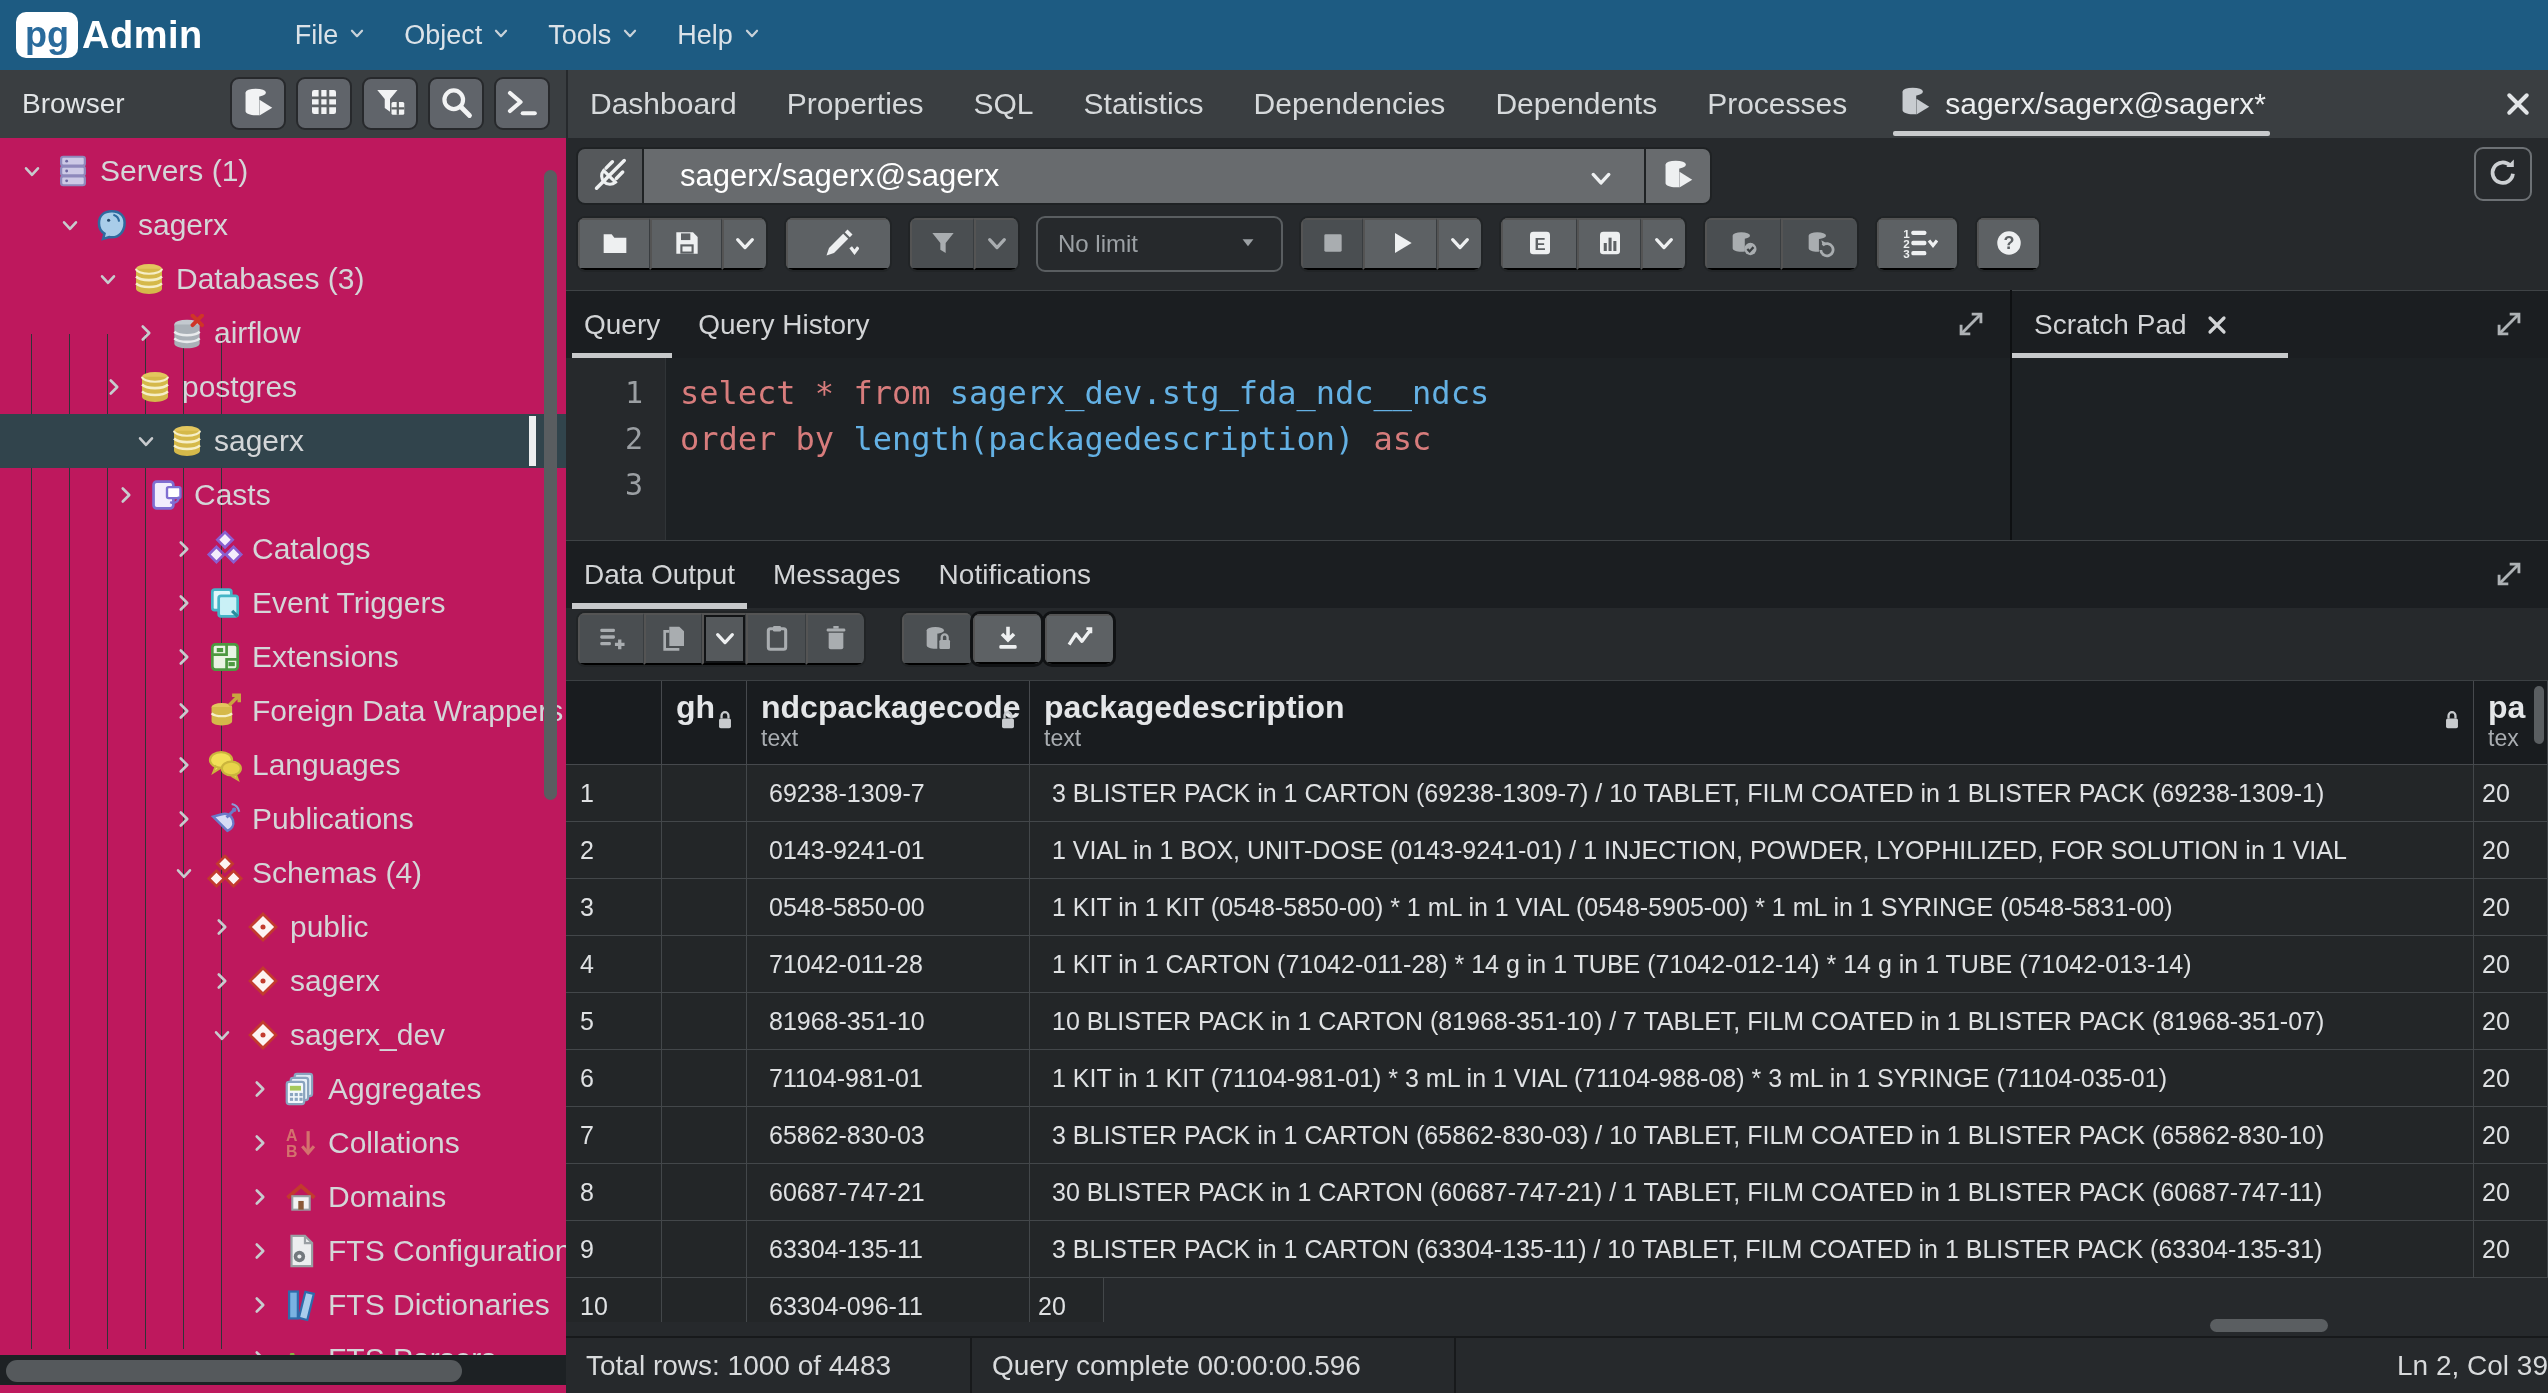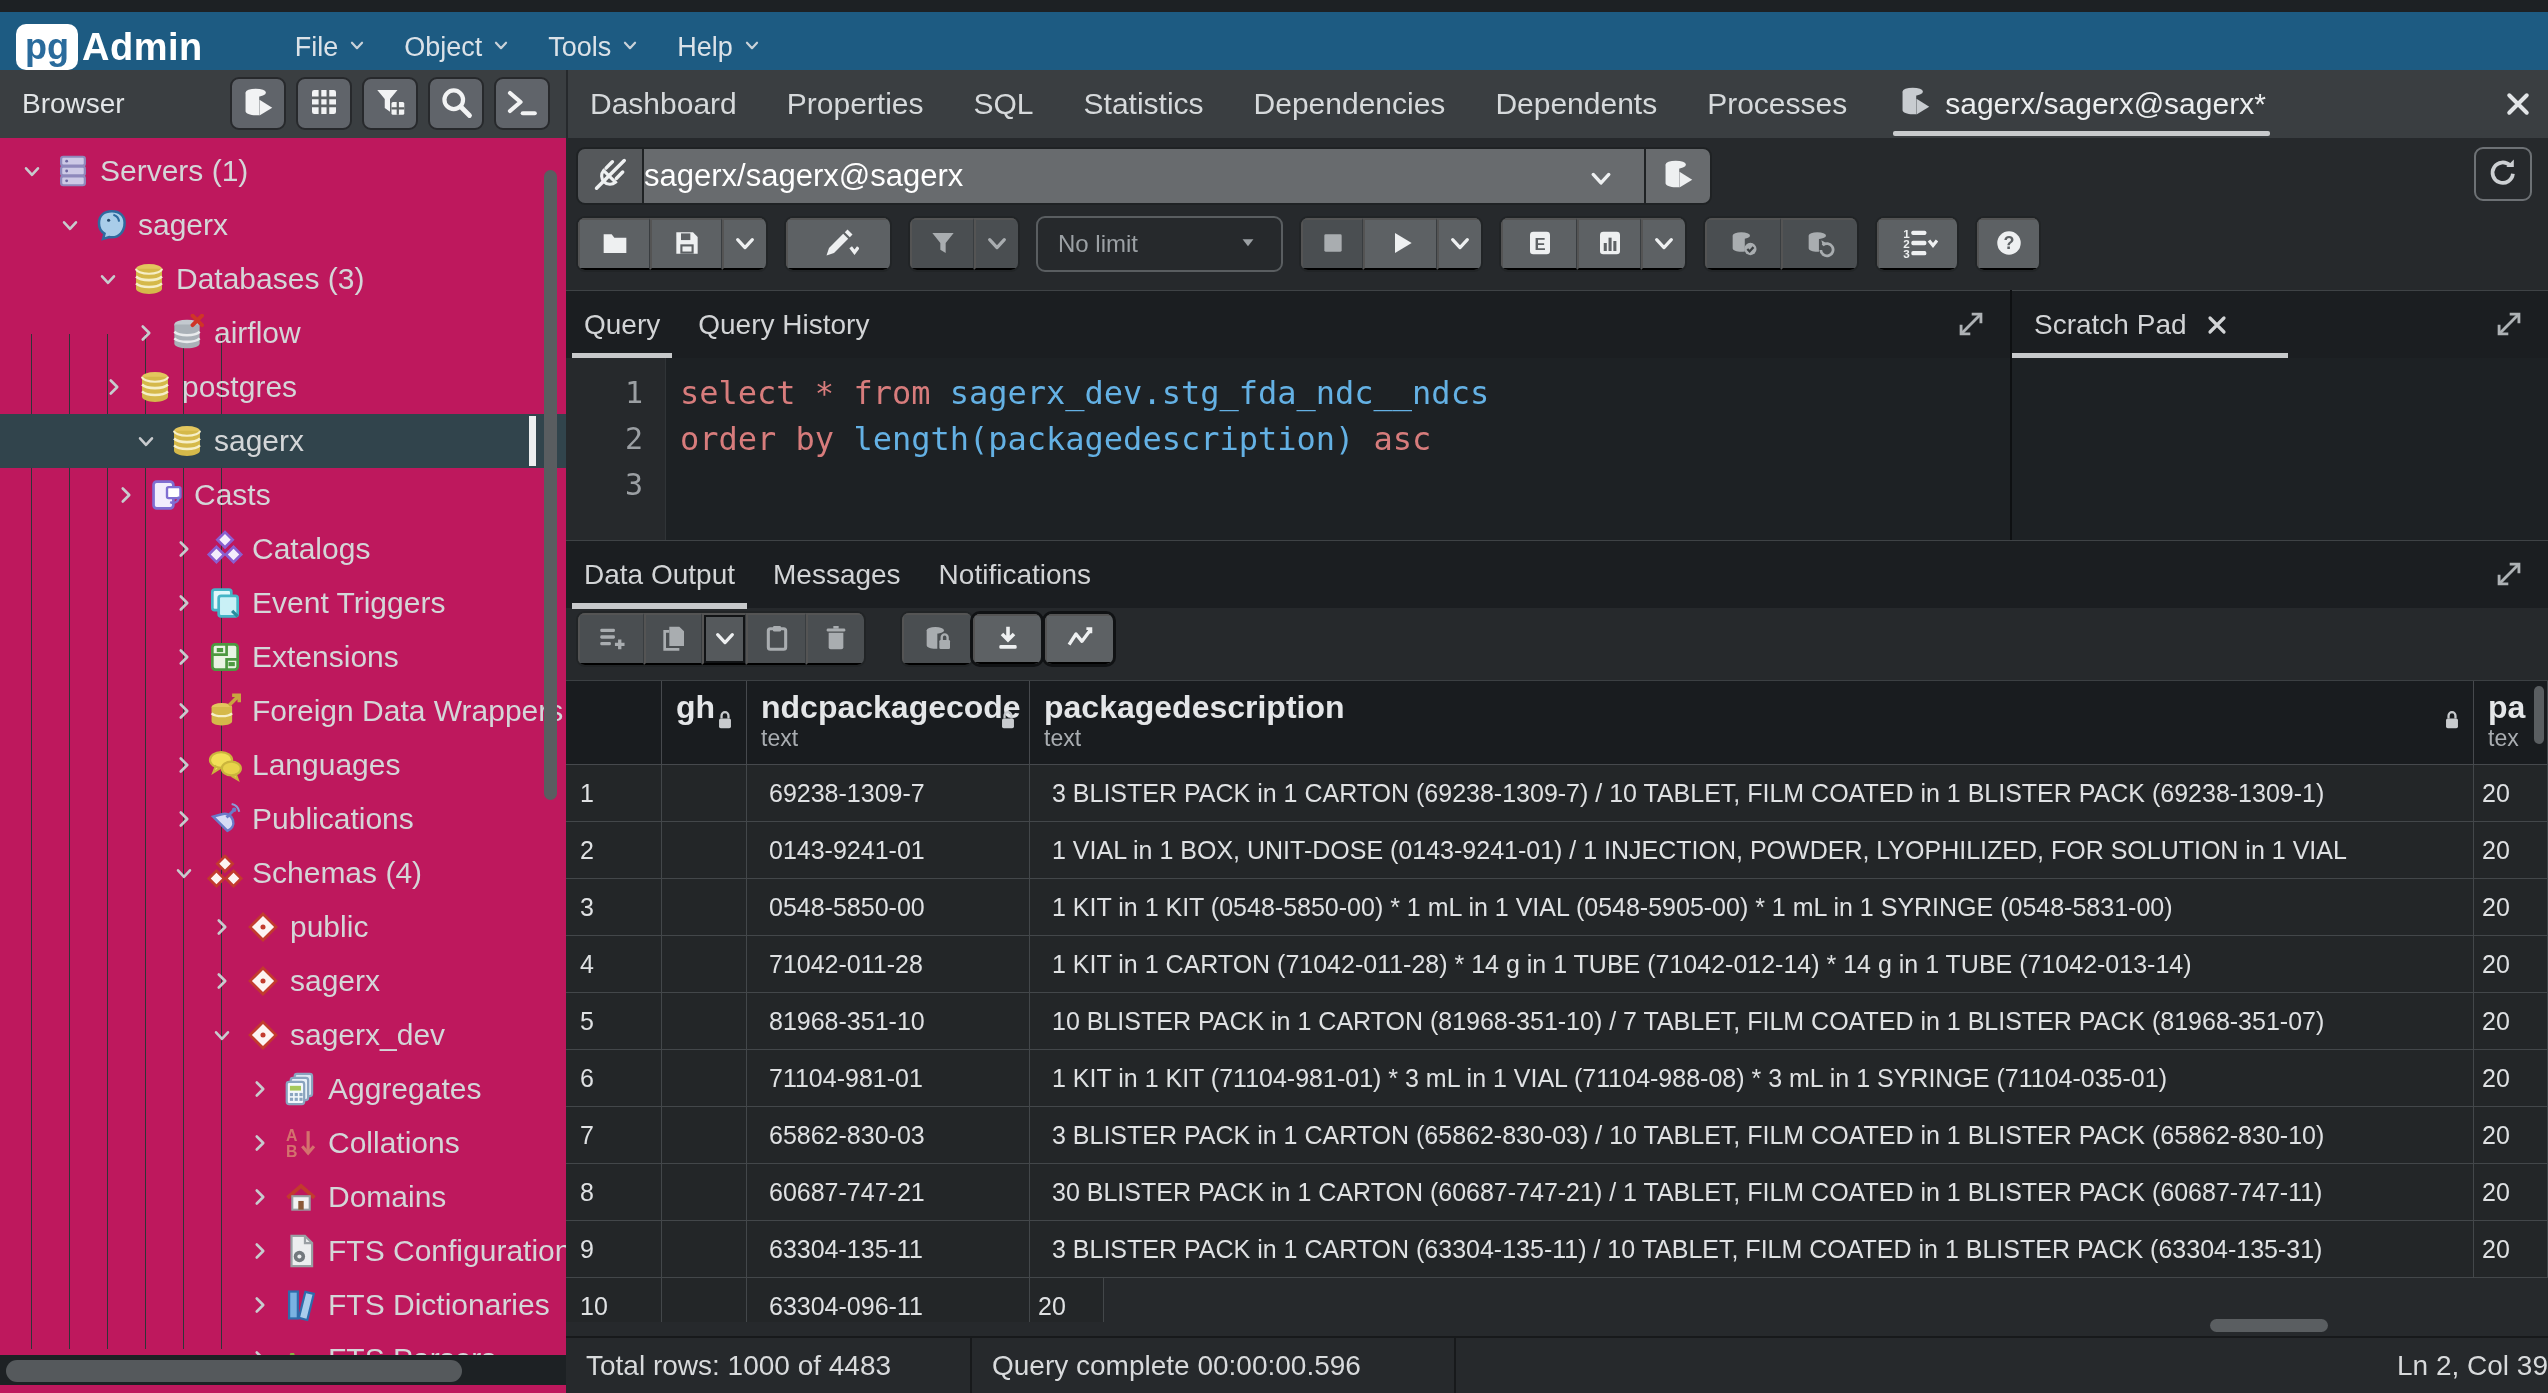--- a/index.html
+++ b/index.html
@@ -1,19 +1,19 @@
 <!DOCTYPE html>
 <html><head>
 <meta charset="utf-8">
 <style>
   html,body{margin:0;padding:0;background:#15181a;}
   .screen{position:relative;width:2548px;height:1393px;overflow:hidden;background:#1d2124;
           font-family:"Liberation Sans",sans-serif;-webkit-font-smoothing:antialiased;}
   
-  .menubar{position:absolute;left:0;top:0;width:2548px;height:70px;background:#1d5b82;display:flex;align-items:center;margin-top:12px;}
+  .menubar{position:absolute;left:0;top:0;width:2548px;height:70px;background:#1d5b82;display:flex;align-items:center;}
   .logo{display:flex;align-items:center;margin-left:16px;}
   .logo-pg{display:inline-flex;align-items:center;justify-content:center;width:62px;height:46px;background:#fff;
            border-radius:10px;color:#2a6b9c;font-weight:bold;font-size:36px;}
   .logo-admin{color:#fff;font-weight:bold;font-size:38px;margin-left:4px;letter-spacing:.5px;}
   .menus{display:flex;gap:36px;margin-left:92px;}
   .menu-item{display:flex;align-items:center;gap:8px;color:#dbe2e8;font-size:27px;cursor:pointer;}
   
   .secondrow{position:absolute;left:0;top:70px;width:2548px;height:68px;background:#3a3e41;display:flex;align-items:center;}
   .browser-title{color:#e2e5e7;font-size:28px;margin-left:22px;}
   .browser-tools{position:absolute;left:230px;top:7px;display:flex;gap:10px;}
@@ -38,21 +38,21 @@
   .tree-vscroll{position:absolute;right:9px;top:32px;width:13px;height:630px;border-radius:7px;background:#595d60;}
   .tree-hscroll-track{position:absolute;left:0;right:0;bottom:8px;height:30px;background:#1d2124;}
   .tree-hscroll{position:absolute;left:6px;bottom:3px;width:456px;height:22px;border-radius:11px;background:#55595c;}
   
   .content{position:absolute;left:566px;top:138px;width:1982px;height:1255px;background:#26292c;}
   
   .conn-row{position:absolute;left:0;top:0;width:1982px;height:76px;}
   .conn-group{position:absolute;left:10px;top:9px;height:58px;display:flex;border:2px solid #1f2224;border-radius:9px;overflow:hidden;box-sizing:border-box;}
   .conn-plug{width:64px;background:#55585b;display:flex;align-items:center;justify-content:center;border-right:2px solid #1f2224;cursor:pointer;}
   .conn-combo{width:1000px;background:#686b6e;display:flex;align-items:center;cursor:pointer;position:relative;}
-  .conn-combo .val{color:#fff;font-size:31px;}
+  .conn-combo .val{color:#fff;font-size:31px;margin-left:36px;}
   .conn-combo .car{position:absolute;right:26px;top:12px;}
   .conn-db{width:64px;background:#686b6e;border-left:2px solid #1f2224;display:flex;align-items:center;justify-content:center;cursor:pointer;}
   .conn-refresh{position:absolute;right:16px;top:9px;width:58px;height:54px;border:2px solid #6d7175;border-radius:9px;
                 display:flex;align-items:center;justify-content:center;box-sizing:border-box;cursor:pointer;}
   
   .qtb{position:absolute;left:10px;top:78px;height:74px;display:flex;gap:16px;align-items:flex-start;}
   .tgroup{display:flex;border:2px solid #212426;border-radius:9px;overflow:hidden;height:56px;box-sizing:border-box;}
   .tgroup.strong{border:3px solid #101214;border-radius:10px;}
   .tcell{background:#5d6164;display:flex;align-items:center;justify-content:center;border-right:1px solid #393d40;cursor:pointer;}
   .tcell:last-child{border-right:none;}

